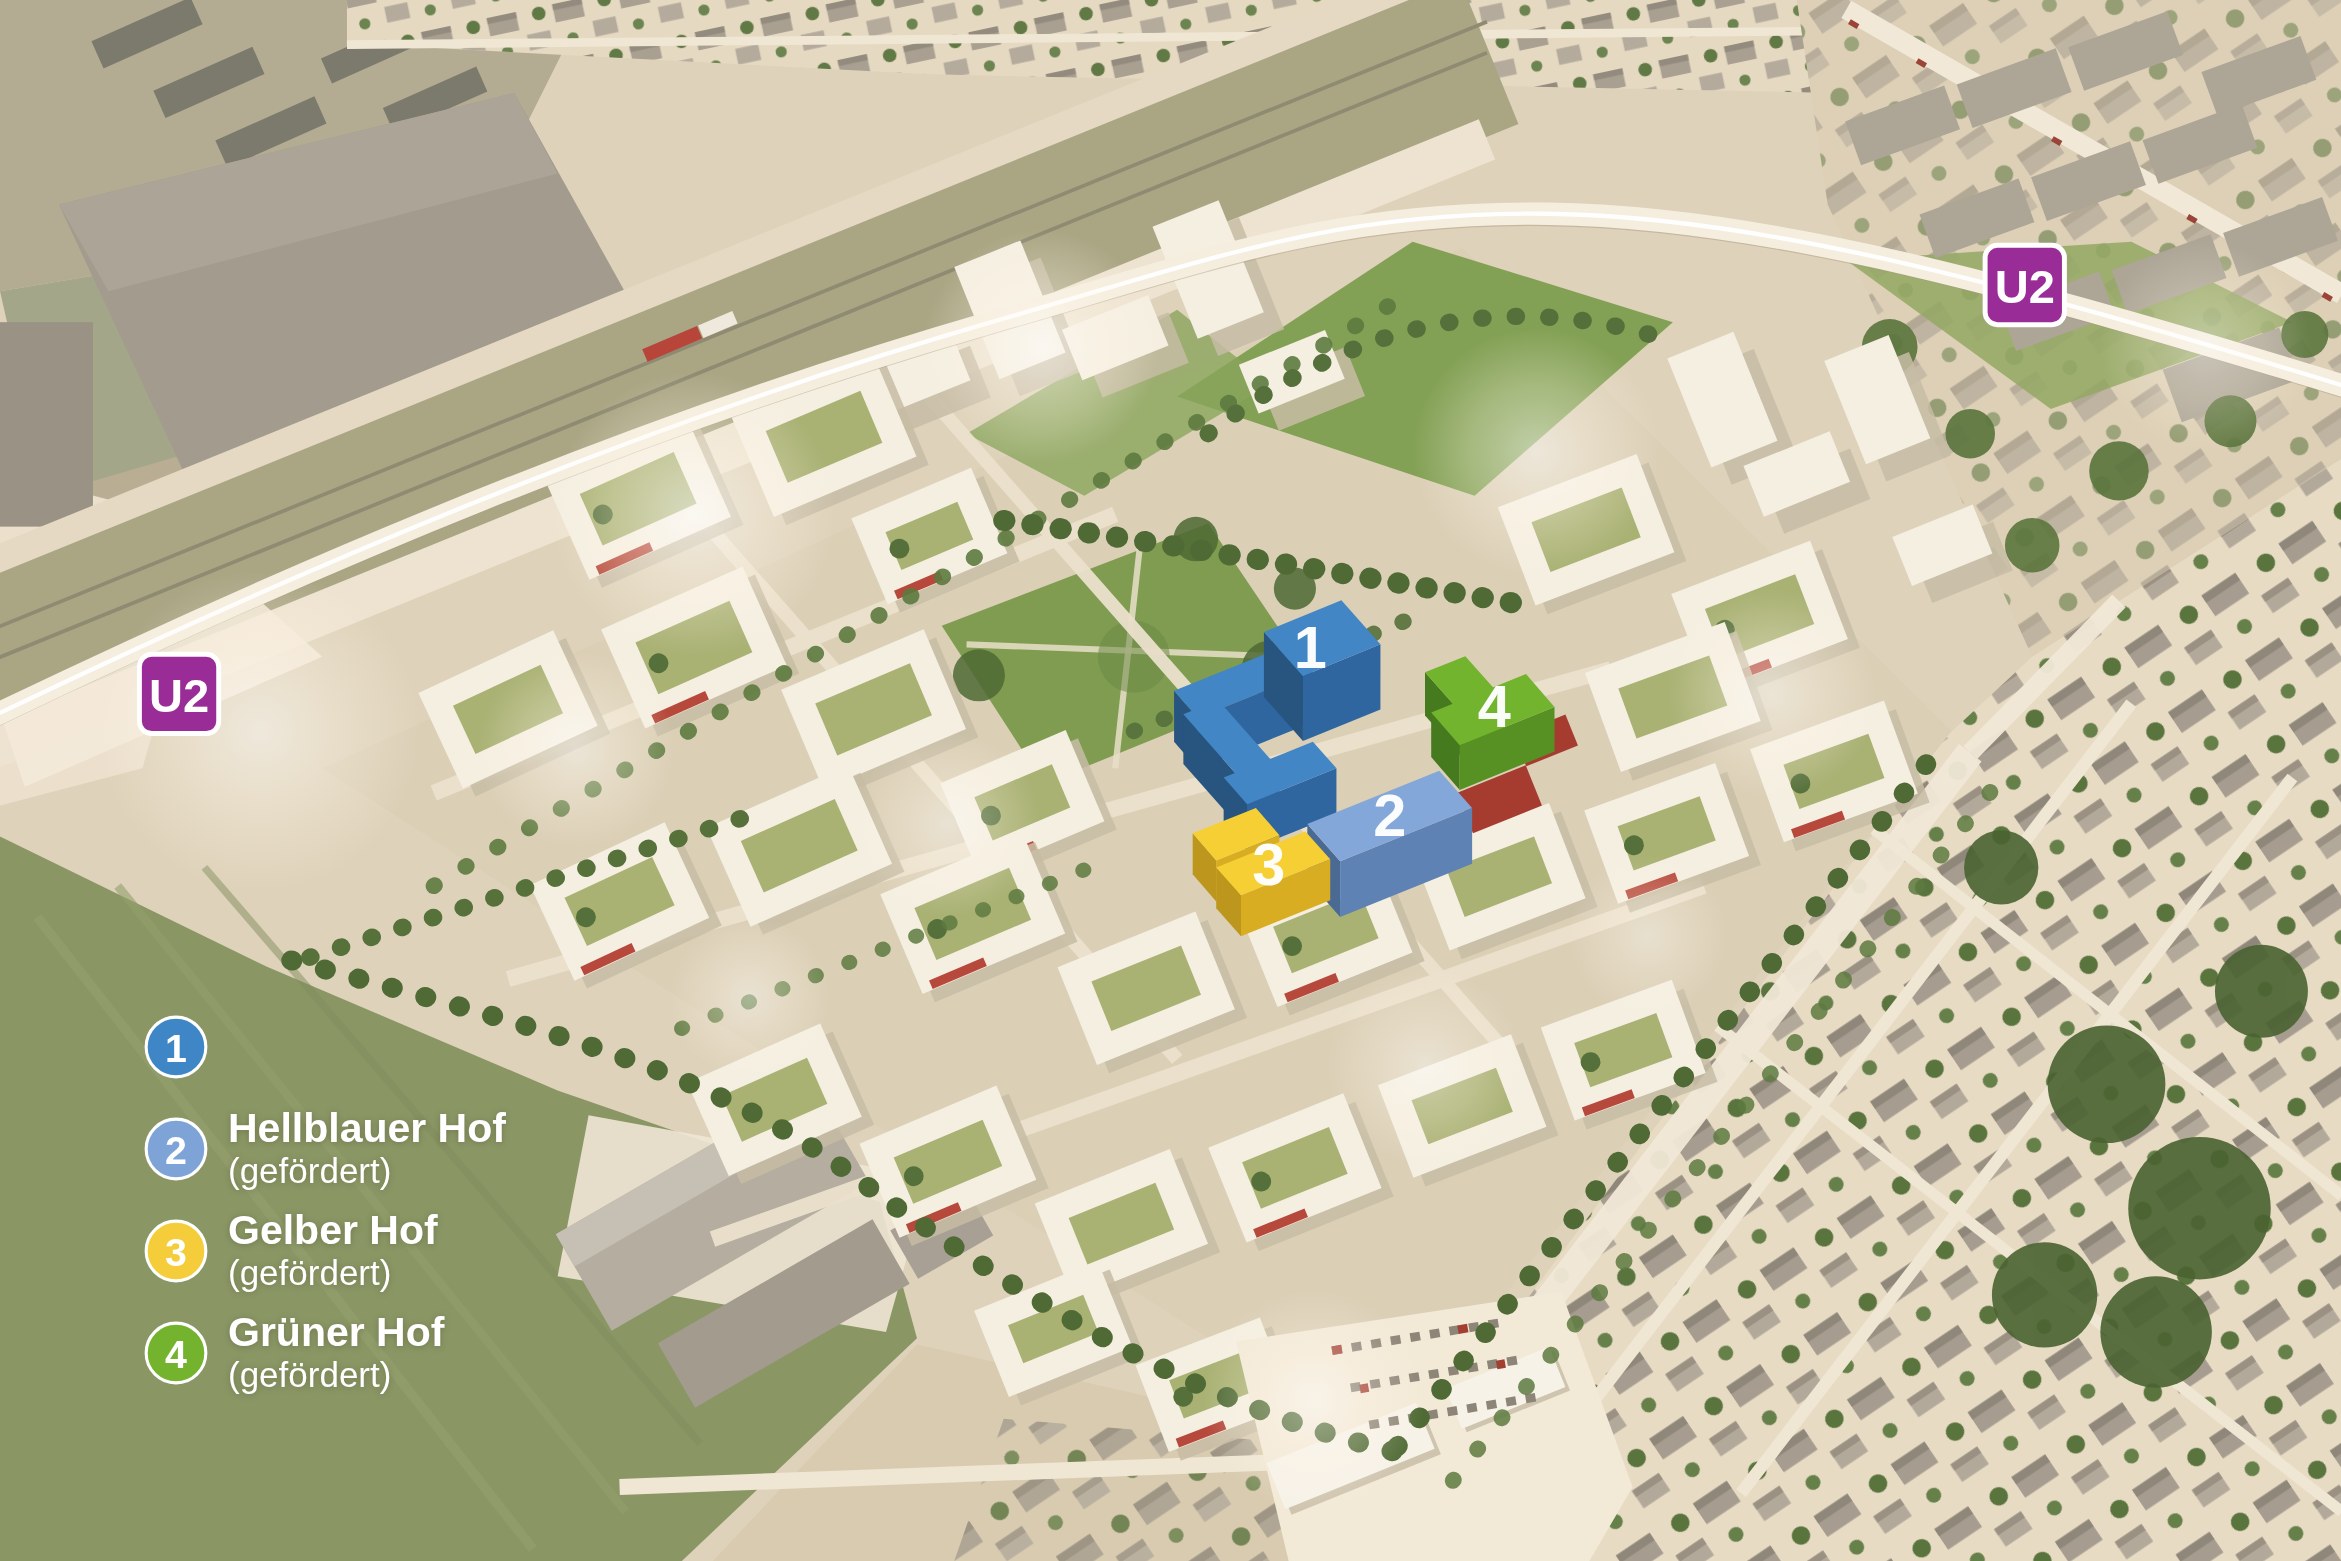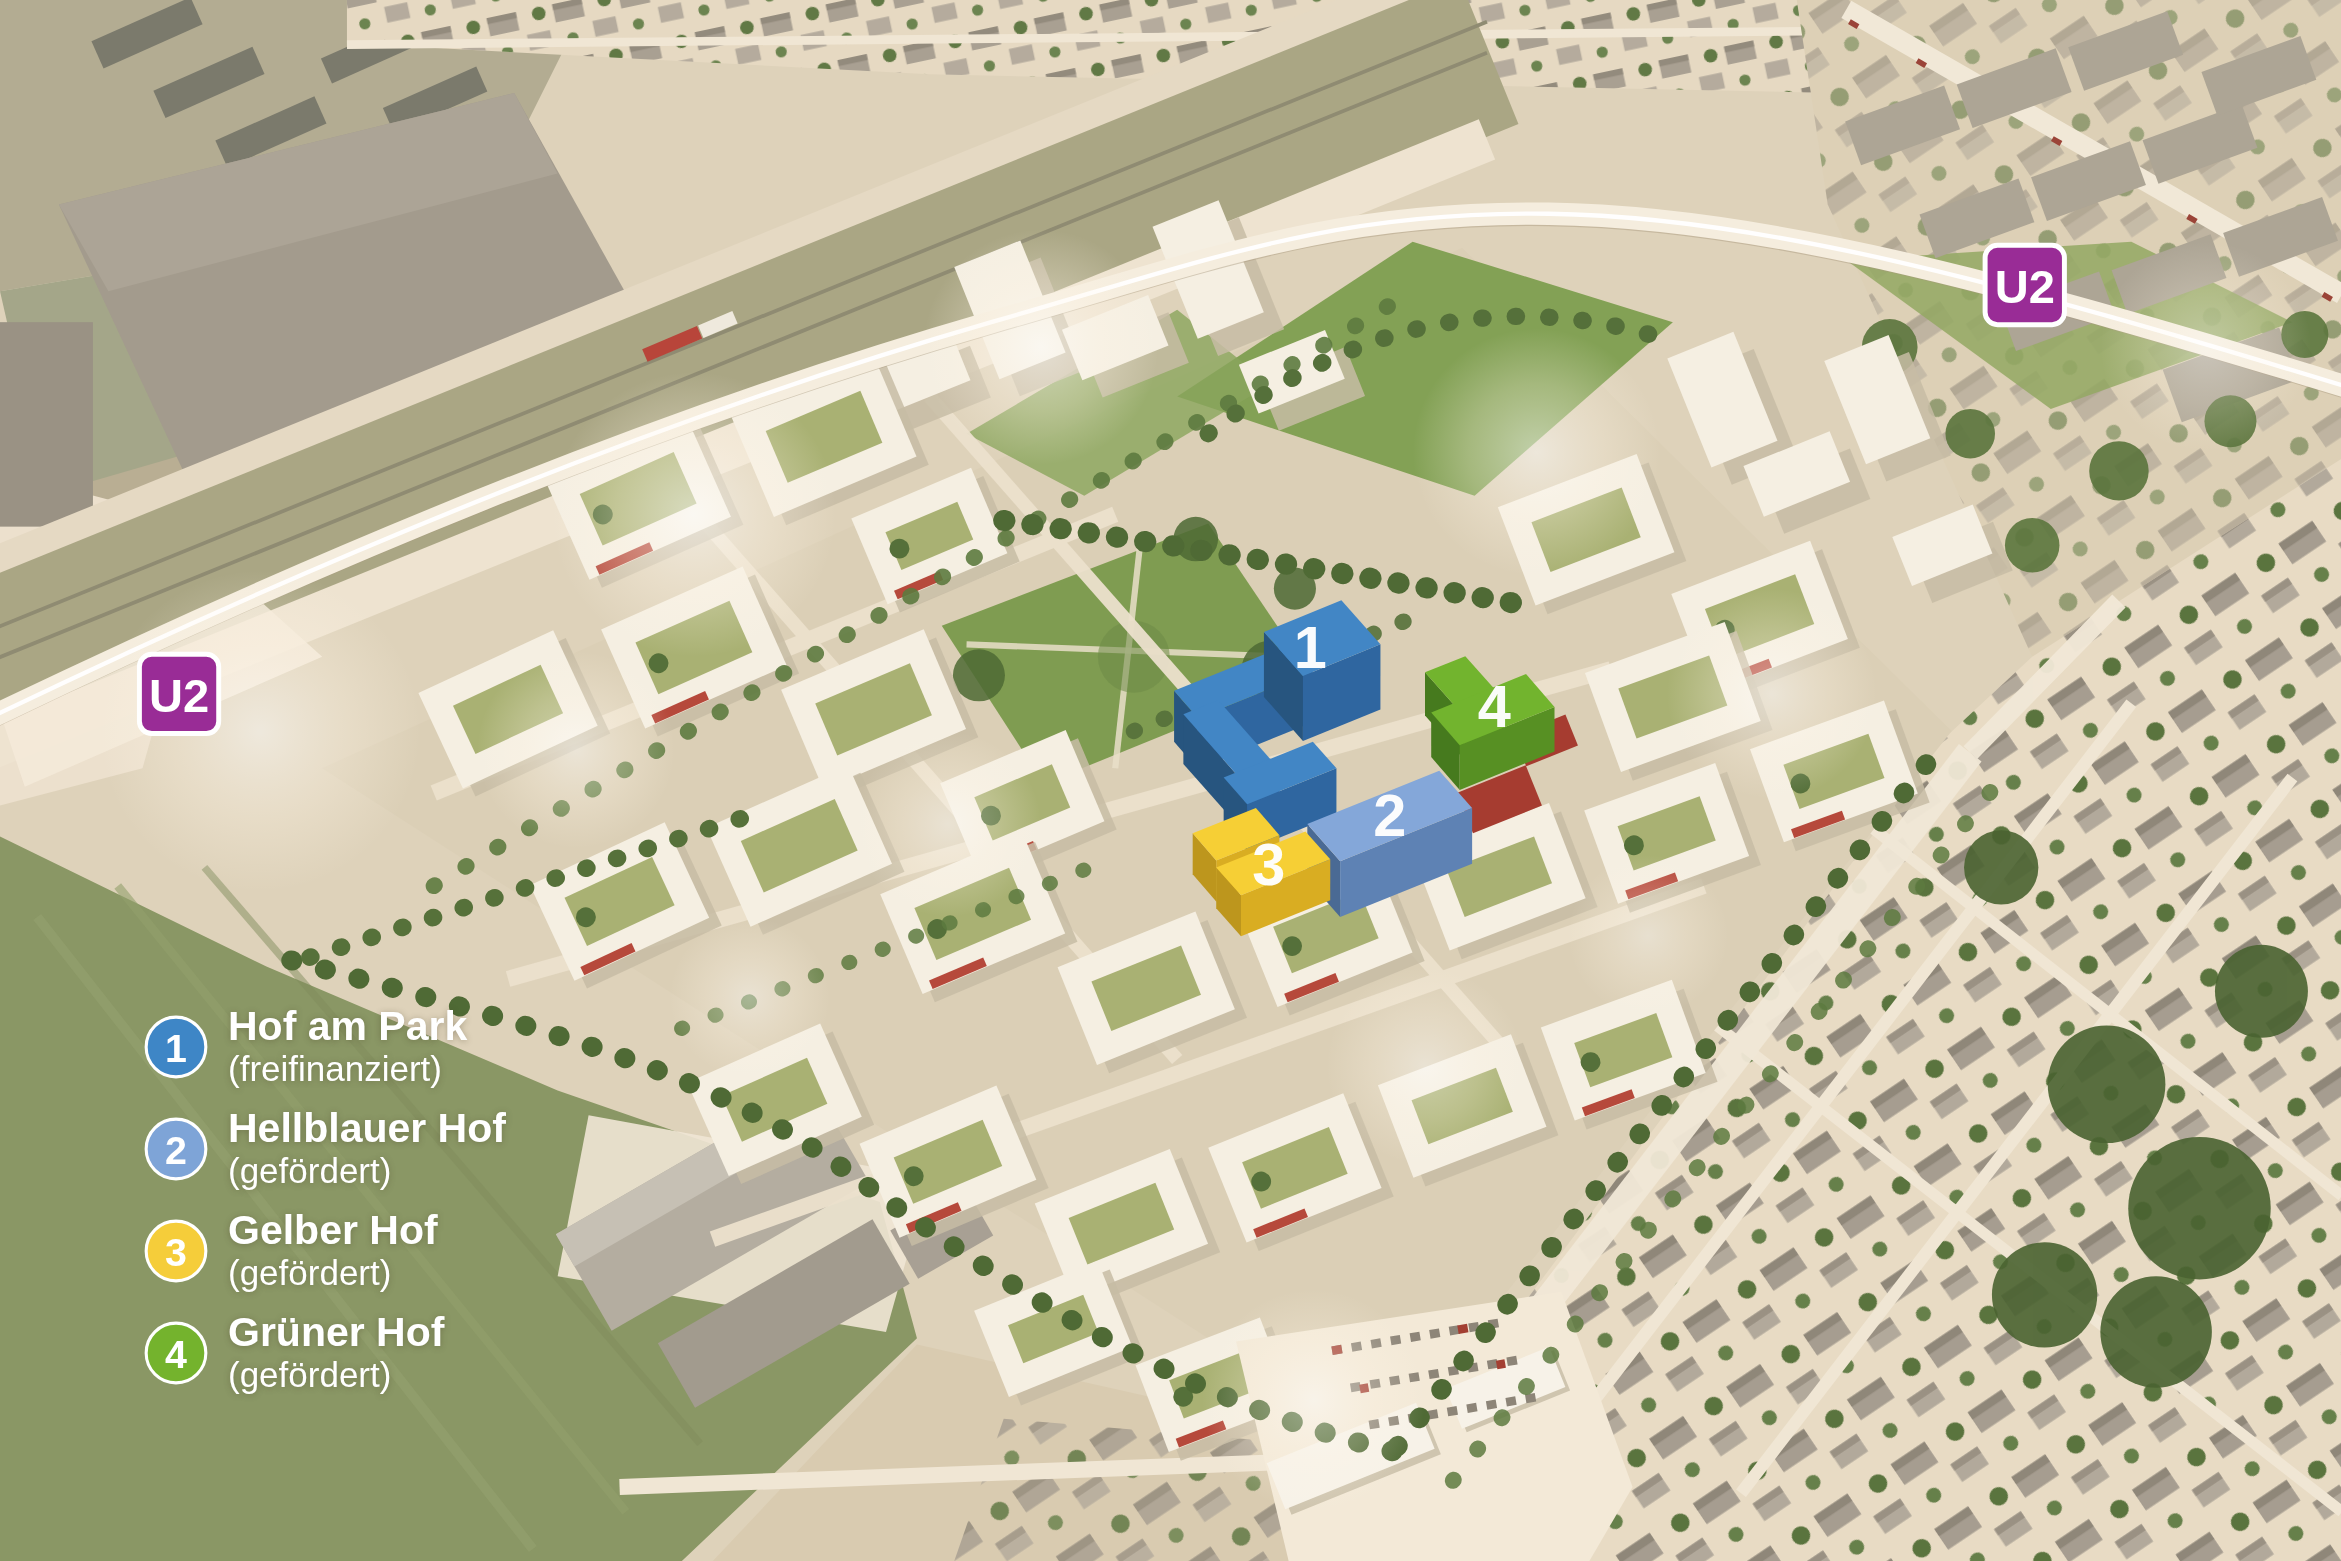--- a/index.html
+++ b/index.html
@@ -509,24 +509,20 @@
     <text class="u2t" x="3268" y="462" dominant-baseline="central">U2</text>
   </g>
 </svg>
 
 <div class="legend">
   <div class="legend-row">
     <svg class="lc" viewBox="0 0 104 104">
       <circle class="lcc" cx="52" cy="52" r="48.5" fill="#3e86c6"></circle>
       <text class="lcn" x="52" y="53" dominant-baseline="central">1</text>
     </svg>
-    <div class="lt">
-      <div class="ltt">Hof am Park</div>
-      <div class="lts">(freifinanziert)</div>
-    </div>
   </div>
   <div class="legend-row">
     <svg class="lc" viewBox="0 0 104 104">
       <circle class="lcc" cx="52" cy="52" r="48.5" fill="#7ea4d7"></circle>
       <text class="lcn" x="52" y="53" dominant-baseline="central">2</text>
     </svg>
     <div class="lt">
       <div class="ltt">Hellblauer Hof</div>
       <div class="lts">(gefördert)</div>
     </div>

